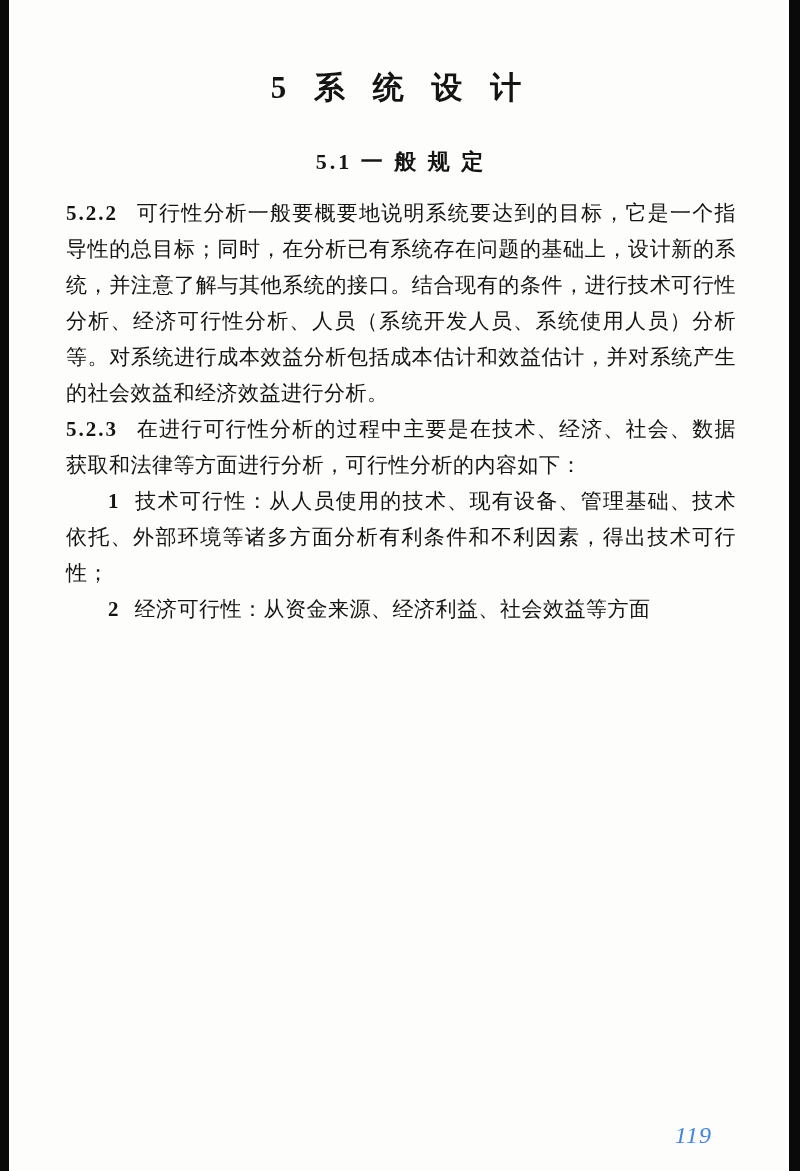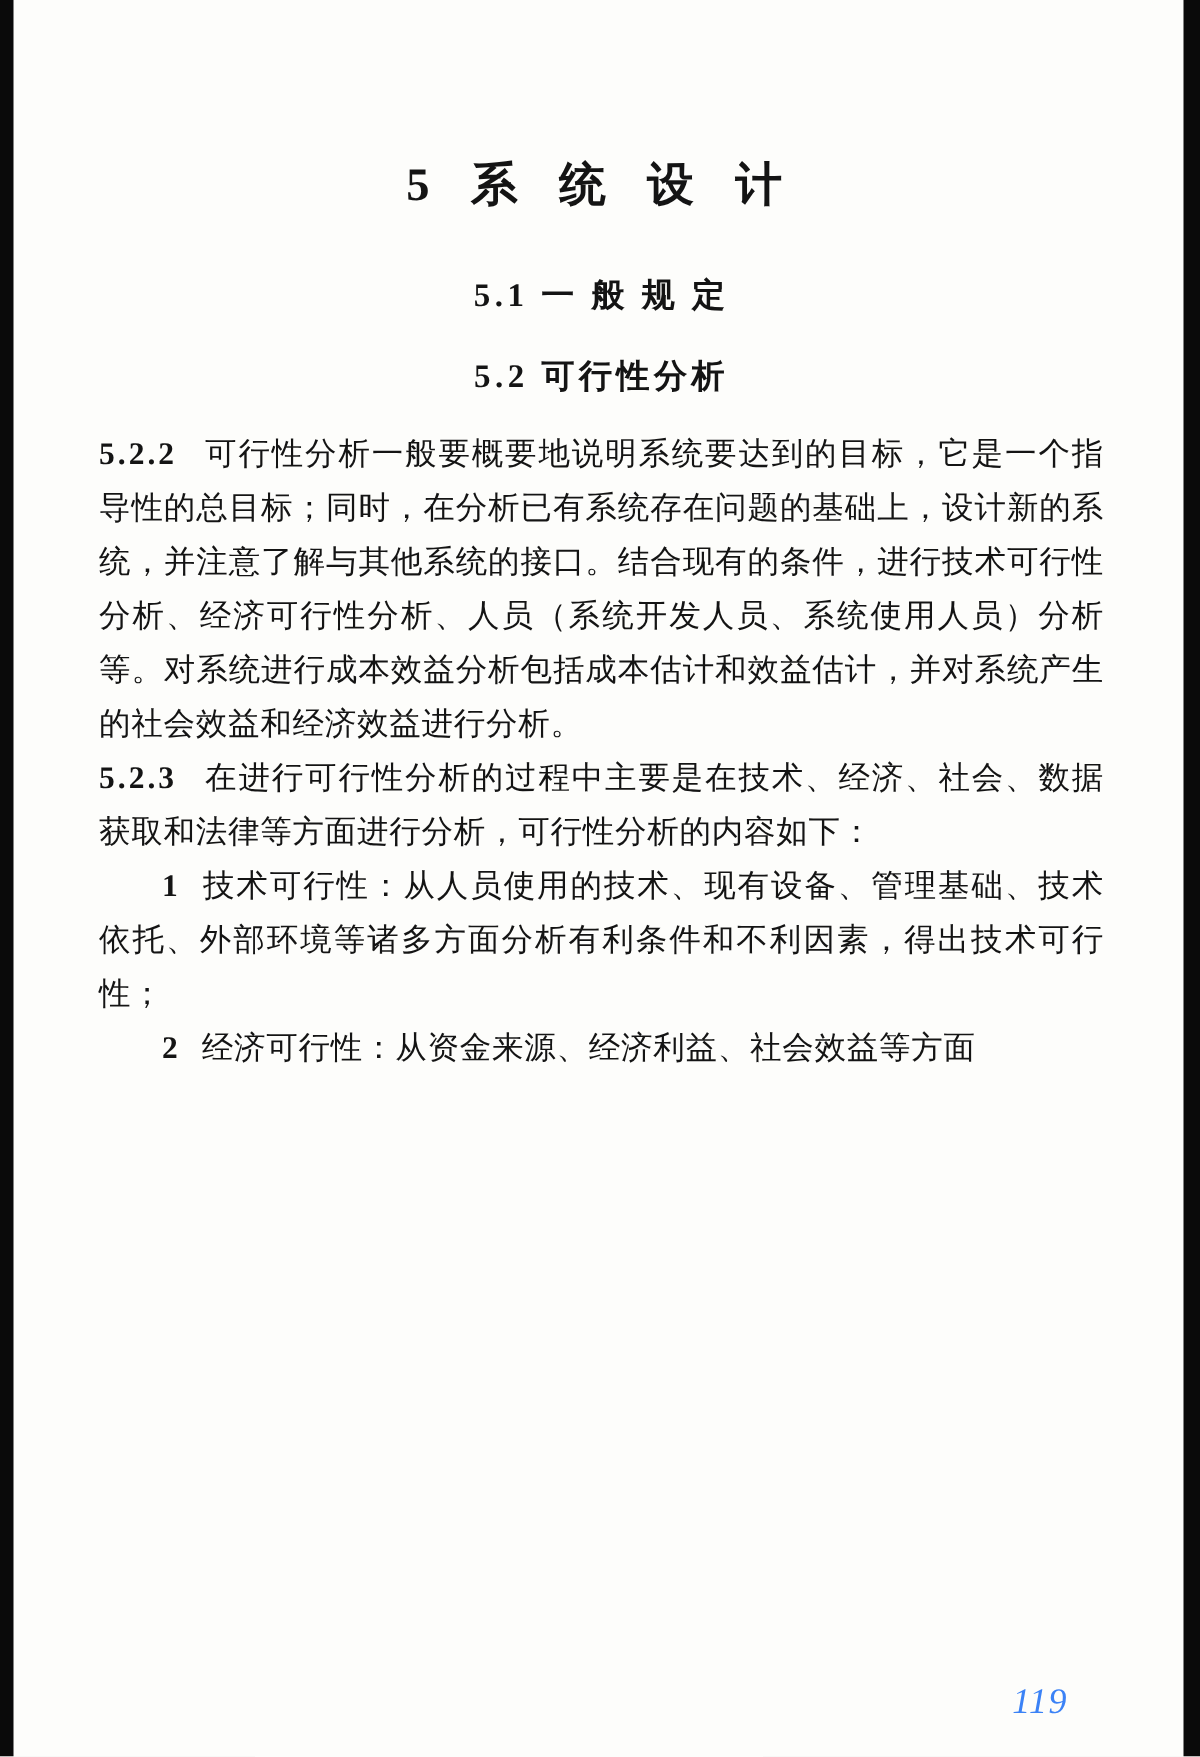--- a/index.html
+++ b/index.html
@@ -23,21 +23,21 @@
     width: 10px;
     background: #0a0a0a;
   }
   .scan-edge.left  { left: 0; width: 9px; }
   .scan-edge.right { right: 0; width: 11px; }
   .content {
     position: absolute;
     left: 66px;
     top: 0;
     width: 670px;
-    padding-top: 102px;
+    padding-top: 67px;
     font-family: Liberation Serif, serif;
   }
   h1.chapter-title {
     margin: 0 0 38px 0;
     text-align: center;
     font-size: 31px;
     font-weight: bold;
     letter-spacing: 10px;
     white-space: nowrap;
   }
@@ -82,21 +82,20 @@
   <div class="scan-edge right"></div>
 
   <div class="content">
 
     <h1 class="chapter-title">5  系 统 设 计</h1>
 
     <h2 class="section-heading first">5.1  一 般 规 定</h2>
 
 
 
-    <h2 class="section-heading">5.2  可行性分析</h2>
 
 
     <p class="clause"><b class="num">5.2.2</b><span>可行性分析一般要概要地说明系统要达到的目标，它是一个指导性的总目标；同时，在分析已有系统存在问题的基础上，设计新的系统，并注意了解与其他系统的接口。结合现有的条件，进行技术可行性分析、经济可行性分析、人员（系统开发人员、系统使用人员）分析等。对系统进行成本效益分析包括成本估计和效益估计，并对系统产生的社会效益和经济效益进行分析。</span></p>
 
     <p class="clause"><b class="num">5.2.3</b><span>在进行可行性分析的过程中主要是在技术、经济、社会、数据获取和法律等方面进行分析，可行性分析的内容如下：</span></p>
 
     <p class="clause sub"><b class="num">1</b><span>技术可行性：从人员使用的技术、现有设备、管理基础、技术依托、外部环境等诸多方面分析有利条件和不利因素，得出技术可行性；</span></p>
 
     <p class="clause sub"><b class="num">2</b><span>经济可行性：从资金来源、经济利益、社会效益等方面</span></p>
 

